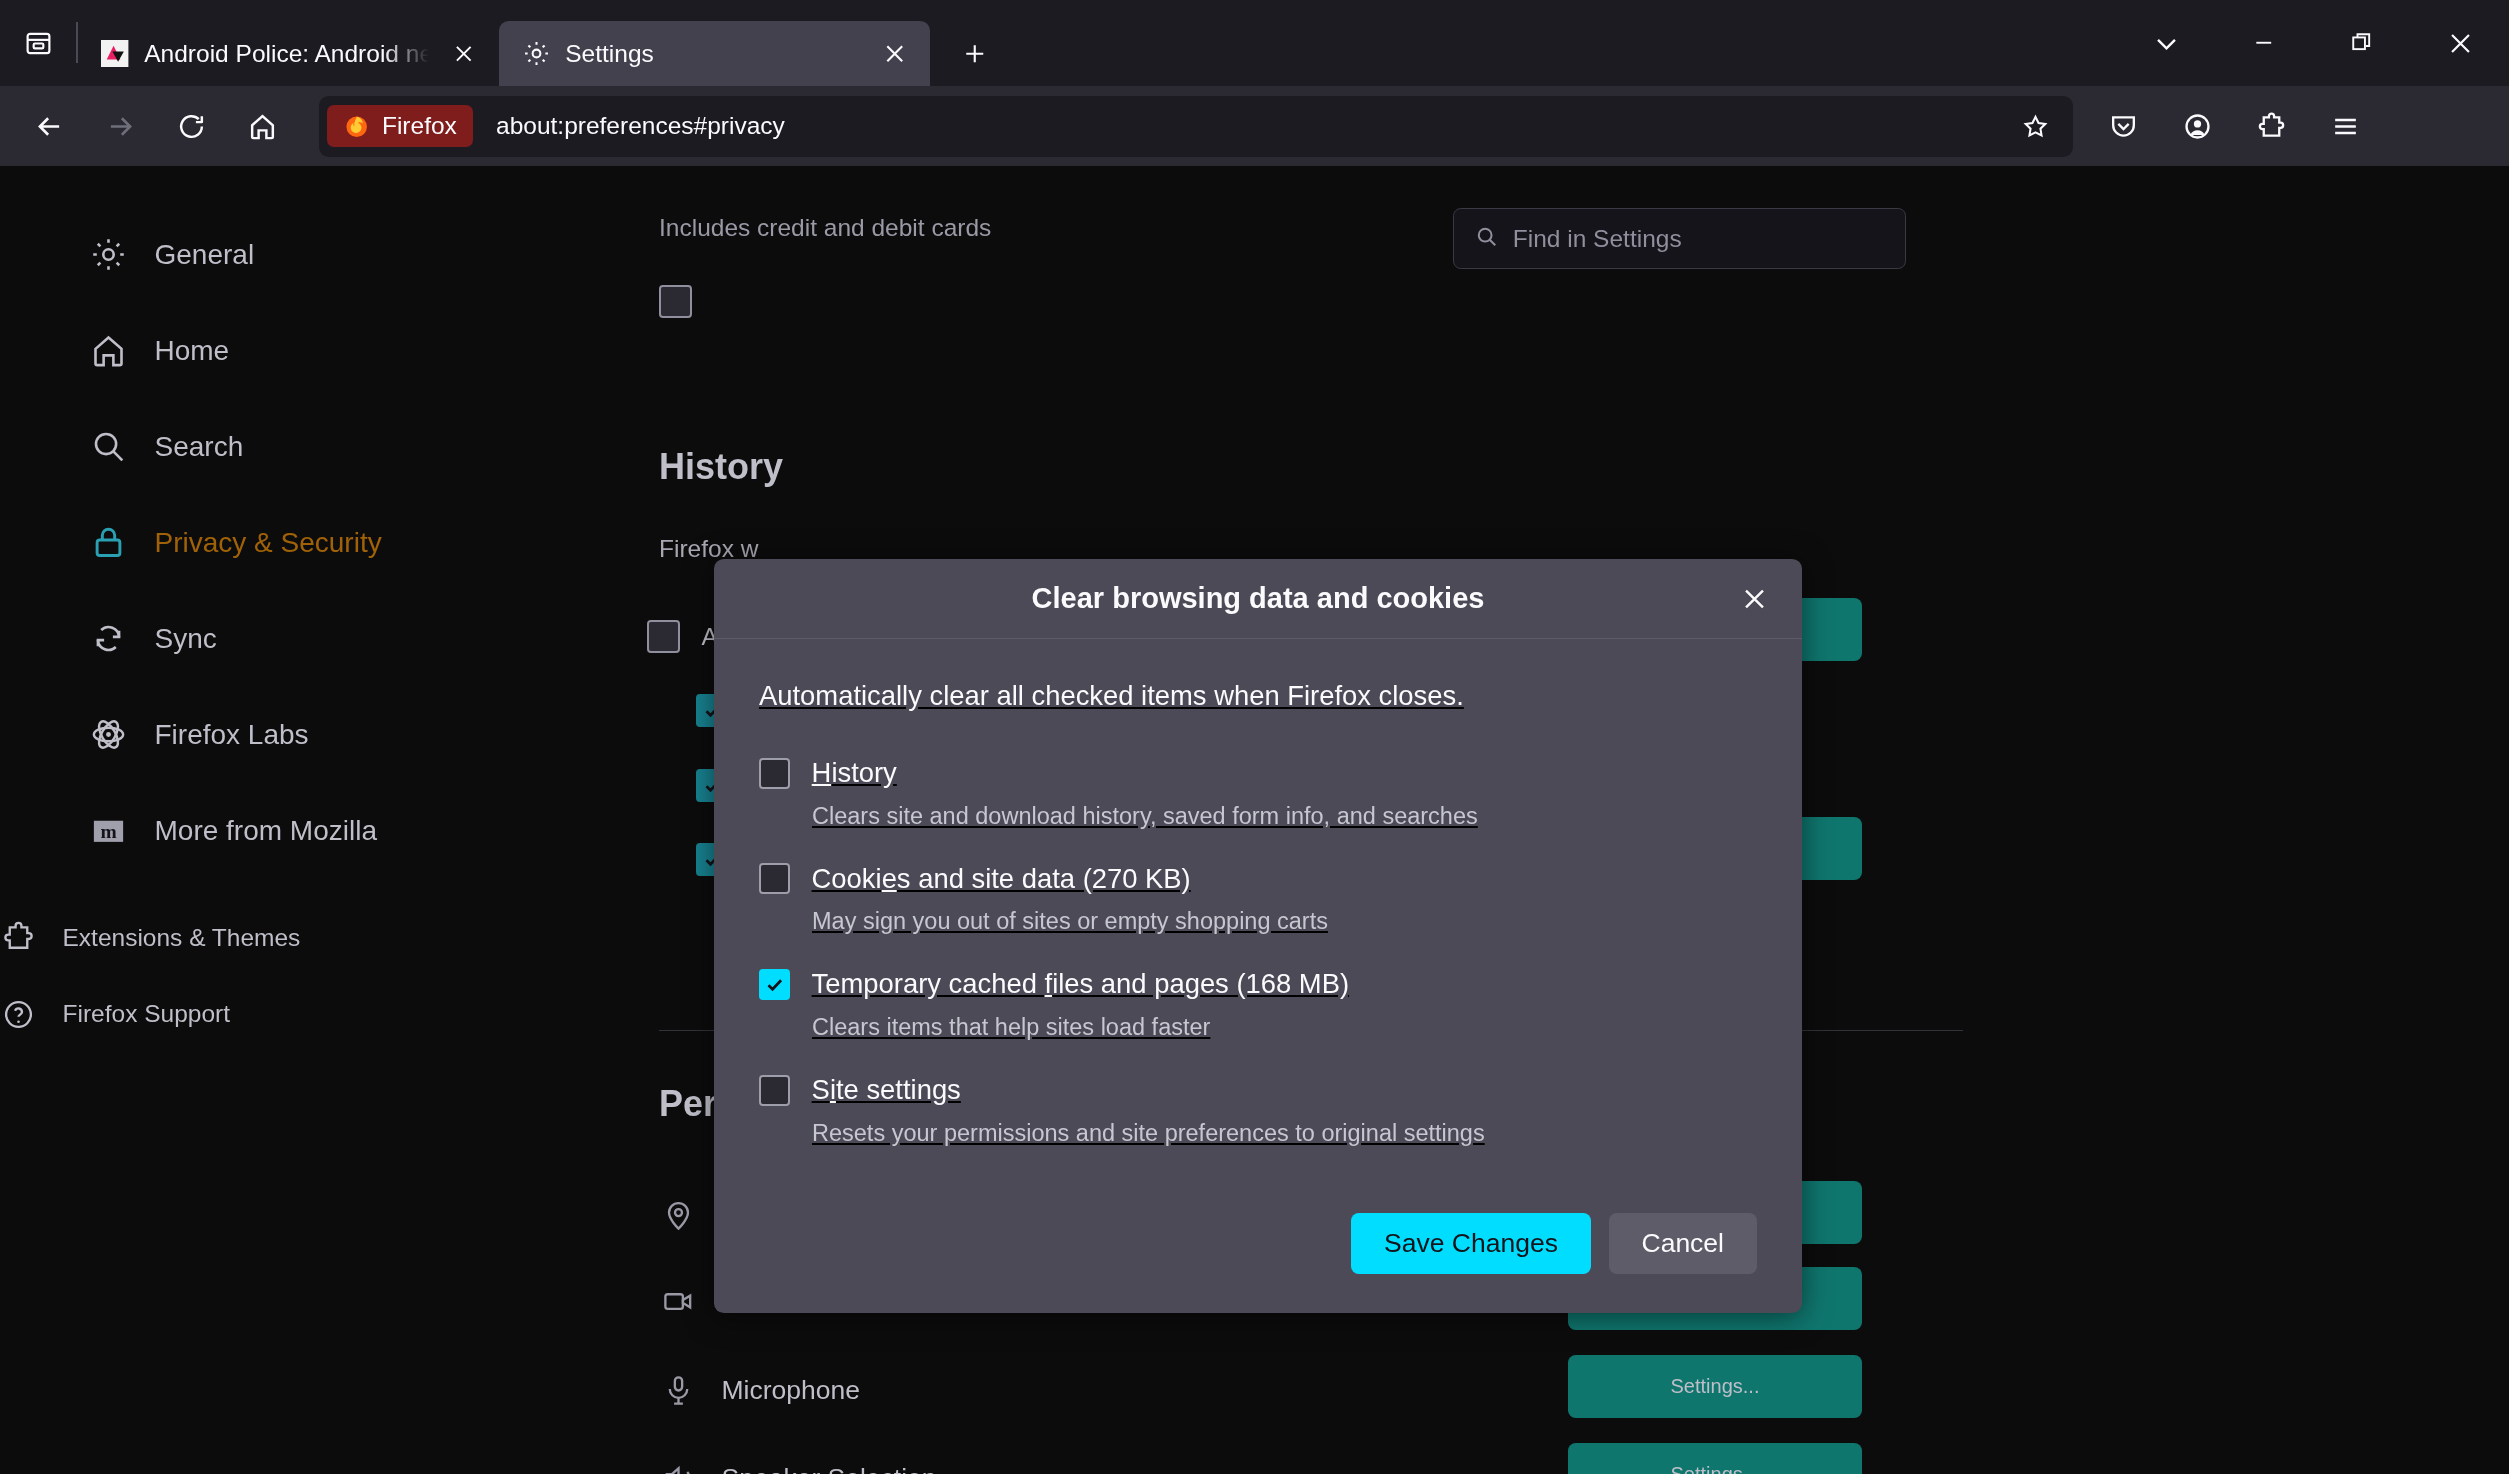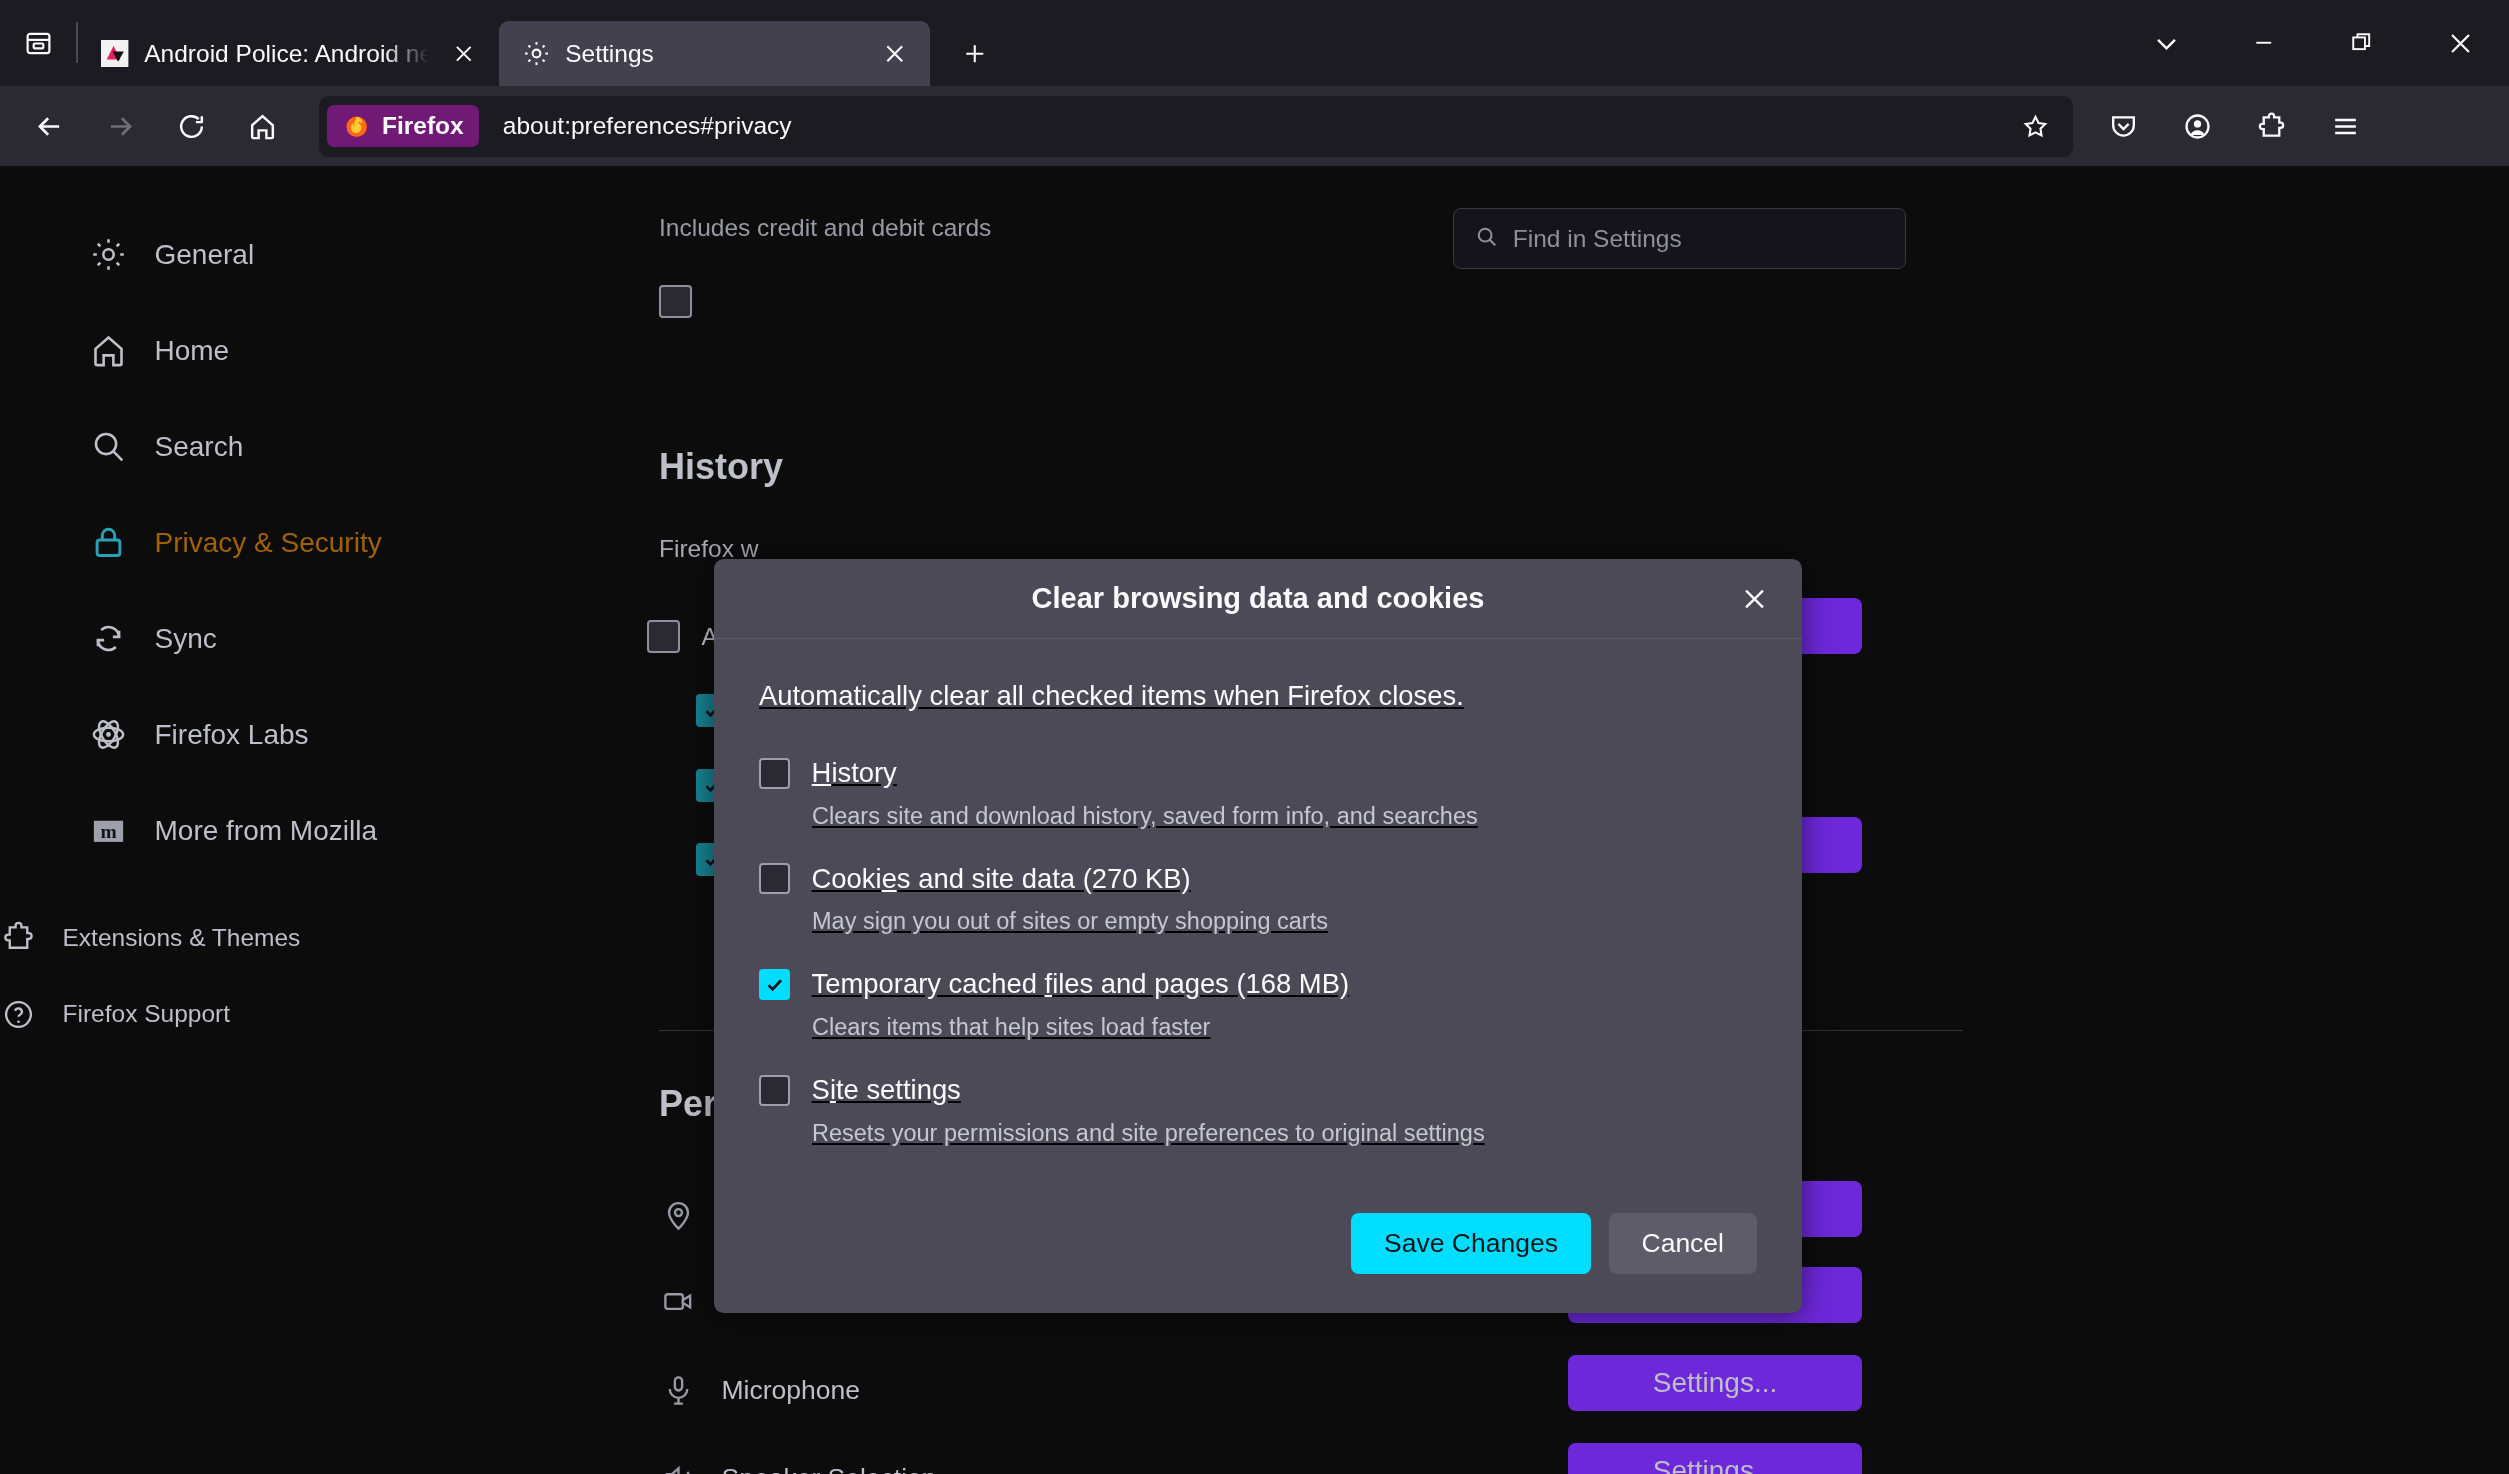--- a/index.html
+++ b/index.html
@@ -51,21 +51,21 @@
   }
   .navbtn { width: 71px; height: 59px; display:flex; align-items:center; justify-content:center; flex:0 0 auto; }
   .urlbar {
     flex: 1 1 auto; height: 61px; margin: 0 13.7px 0 21.6px;
     background: #1c1b22; border-radius: 9.8px;
     display: flex; align-items: center; padding: 0 9.8px 0 7.8px;
     max-width: 1754px;
   }
   .ffchip {
     display: flex; align-items: center; gap: 11.8px;
-    background: #701a75; border-radius: 6.9px; padding: 6.9px 15.7px; flex: 0 0 auto; font-weight: bold;
+    background: #7f1d1d; border-radius: 6.9px; padding: 6.9px 15.7px; flex: 0 0 auto;
   }
   .ffchip-label { color: #fbfbfe; font-size: 24.5px; }
   .urltext { color: #fbfbfe; font-size: 24.5px; margin-left: 23.5px; flex: 1 1 auto; white-space: nowrap; }
   .star { width: 55px; height: 55px; display:flex; align-items:center; justify-content:center; flex:0 0 auto; }
   .toolicons { display: flex; align-items: center; flex: 0 0 auto; }
   .ti { width: 74px; height: 59px; display:flex; align-items:center; justify-content:center; }
 
   
   .page { position: absolute; top: 167px; left: 0; width: 2509px; height: 1308px; background: #0c0c0d; }
 
@@ -99,23 +99,23 @@
   .cb-label { font-size: 24.5px; color: #bfbfc9; white-space: nowrap; }
 
   .sec-head { position: absolute; left: 0; font-size: 36px; font-weight: bold; color: #bfbfc9; }
   .body-text { position: absolute; font-size: 24.5px; color: #a8a8b3; white-space: nowrap; }
   .hr { position: absolute; left: 0; width: 1304px; height: 1px; background: #33323b; }
 
   .perm-row { position: absolute; display: flex; align-items: center; gap: 23.5px; }
   .perm-ico { width: 39px; height: 39px; display:flex; align-items:center; justify-content:center; flex:0 0 auto; }
   .perm-label { font-size: 26.5px; color: #bfbfc9; white-space: nowrap; }
   .settings-btn {
-    position: absolute; width: 294px; height: 56px; background: #6d28d9;
+    position: absolute; width: 294px; height: 63px; background: #0f766e;
     border-radius: 7.8px; display: flex; align-items: center; justify-content: center;
-    color: #bfbfc9; font-size: 28px;
+    color: #bfbfc9; font-size: 20px;
   }
 
   
   .modal {
     position: absolute; left: 714px; top: 392px; width: 1088px;
     background: #4b4a56; border-radius: 9.8px;
     box-shadow: 0 3.9px 29px rgba(0,0,0,.5);
     z-index: 50;
   }
   .modal-head {

